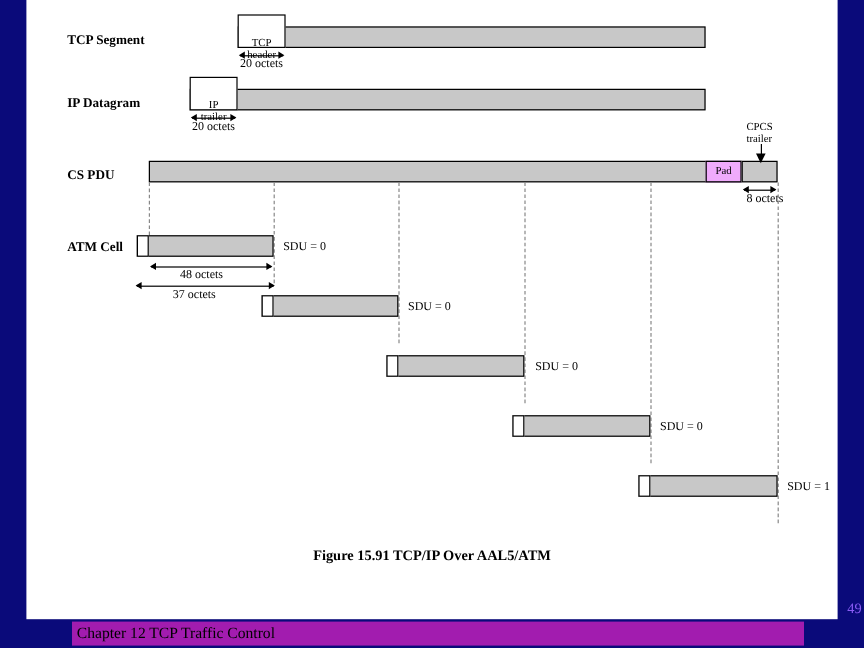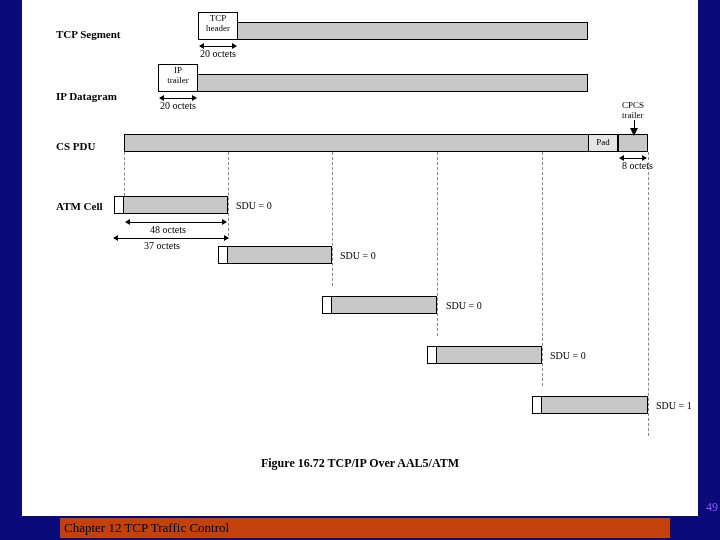--- a/index.html
+++ b/index.html
@@ -1,43 +1,43 @@
 <!DOCTYPE html>
 <html><head>
 <meta charset="utf-8">
 <style>
   * { box-sizing: border-box; margin: 0; padding: 0; }
   body { width: 720px; height: 540px; background: #0a0a7a; font-family: "Times New Roman", serif; position: relative; overflow: hidden; }
   .slide { position: absolute; left: 22px; top: 0; width: 676px; height: 516px; background: #fff; }
   .diagram { position: absolute; left: 0; top: 0; width: 676px; height: 490px; }
-  .footer { position: absolute; left: 60px; top: 518px; font-size: 13px; color: #000; background: #c2410c; padding: 2px 4px; width: 610px; }
+  .footer { position: absolute; left: 60px; top: 518px; font-size: 13px; color: #000; background: #a21caf; padding: 2px 4px; width: 610px; }
   .pagenum { position: absolute; right: 2px; top: 500px; font-size: 12px; color: #8b5cf6; }
   .lbl { position: absolute; font-size: 11px; font-weight: bold; color: #000; text-align: center; }
   .slbl { position: absolute; font-size: 10px; color: #000; font-family: Liberation Serif, serif; }
   .bar { position: absolute; background: #c8c8c8; border: 1px solid #000; }
-  .box { position: absolute; background: #fff; border: 1px solid #000; font-size: 9px; text-align: center; line-height: 1.1; padding-top: 1px; }
-  .pad { position: absolute; background: #e5e5e5; border: 1px solid #000; font-size: 9px; text-align: center; line-height: 14px; }
+  .box { position: absolute; background: #fff; border: 1px solid #000; font-size: 9px; text-align: center; line-height: 1.1; padding-top: 18px; }
+  .pad { position: absolute; background: #f0abfc; border: 1px solid #000; font-size: 9px; text-align: center; line-height: 14px; }
   .cellhdr { position: absolute; background: #fff; border: 1px solid #000; }
   .cap { position: absolute; font-size: 12px; font-weight: bold; width: 100%; text-align: center; }
   .dash { position: absolute; border-left: 1px dashed #888; }
   .arrowline { position: absolute; height: 1px; background: #000; }
   .arrowline::before, .arrowline::after { content: ""; position: absolute; top: -3px; width: 0; height: 0; border-top: 3px solid transparent; border-bottom: 3px solid transparent; }
   .arrowline::before { left: -1px; border-right: 5px solid #000; }
   .arrowline::after { right: -1px; border-left: 5px solid #000; }
   .ptr { position: absolute; width: 0; height: 0; border-left: 4px solid transparent; border-right: 4px solid transparent; border-top: 8px solid #000; }
   .ptrline { position: absolute; width: 1px; background: #000; }
 </style>
 </head>
 <body>
 
 <div class="slide">
   <div class="diagram">
 
     <div class="lbl" style="left:34px; top:28px">TCP Segment</div>
-    <div class="lbl" style="left:34px; top:90px">IP Datagram</div>
+    <div class="lbl" style="left:34px; top:80px">IP Datagram</div>
     <div class="lbl" style="left:34px; top:140px">CS PDU</div>
     <div class="lbl" style="left:34px; top:200px">ATM Cell</div>
 
     <div class="bar" style="left:176px; top:22px; width:390px; height:18px"></div>
     <div class="box" style="left:176px; top:12px; width:40px; height:28px; white-space:pre">TCP
 header</div>
     <div class="arrowline" style="left:178px; top:46px; width:36px"></div>
     <div class="slbl" style="left:178px; top:48px">20 octets</div>
 
     <div class="bar" style="left:136px; top:74px; width:430px; height:18px"></div>
@@ -80,18 +80,18 @@
     <div class="slbl" style="left:424px; top:300px">SDU = 0</div>
 
     <div class="bar" style="left:405px; top:346px; width:115px; height:18px"></div>
     <div class="cellhdr" style="left:405px; top:346px; width:10px; height:18px"></div>
     <div class="slbl" style="left:528px; top:350px">SDU = 0</div>
 
     <div class="bar" style="left:510px; top:396px; width:116px; height:18px"></div>
     <div class="cellhdr" style="left:510px; top:396px; width:10px; height:18px"></div>
     <div class="slbl" style="left:634px; top:400px">SDU = 1</div>
 
-    <div class="cap" style="top:456px">Figure 16.72   TCP/IP Over AAL5/ATM</div>
+    <div class="cap" style="top:456px">Figure 15.91   TCP/IP Over AAL5/ATM</div>
   </div>
 </div>
 
 <div class="footer">Chapter 12 TCP Traffic Control</div>
 <div class="pagenum">49</div>
 
 </body></html>

